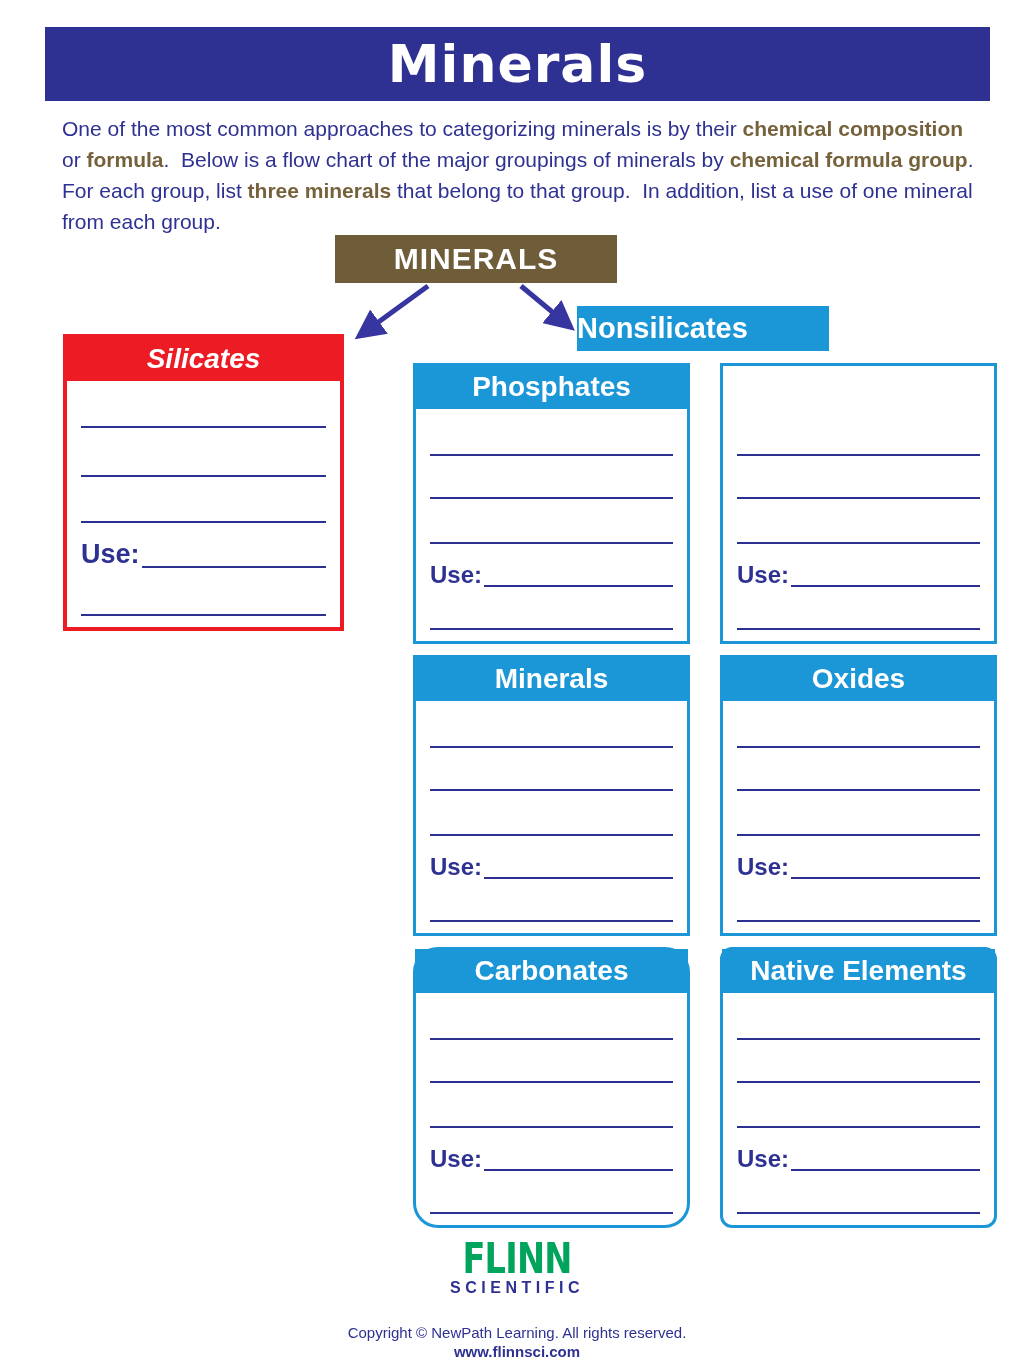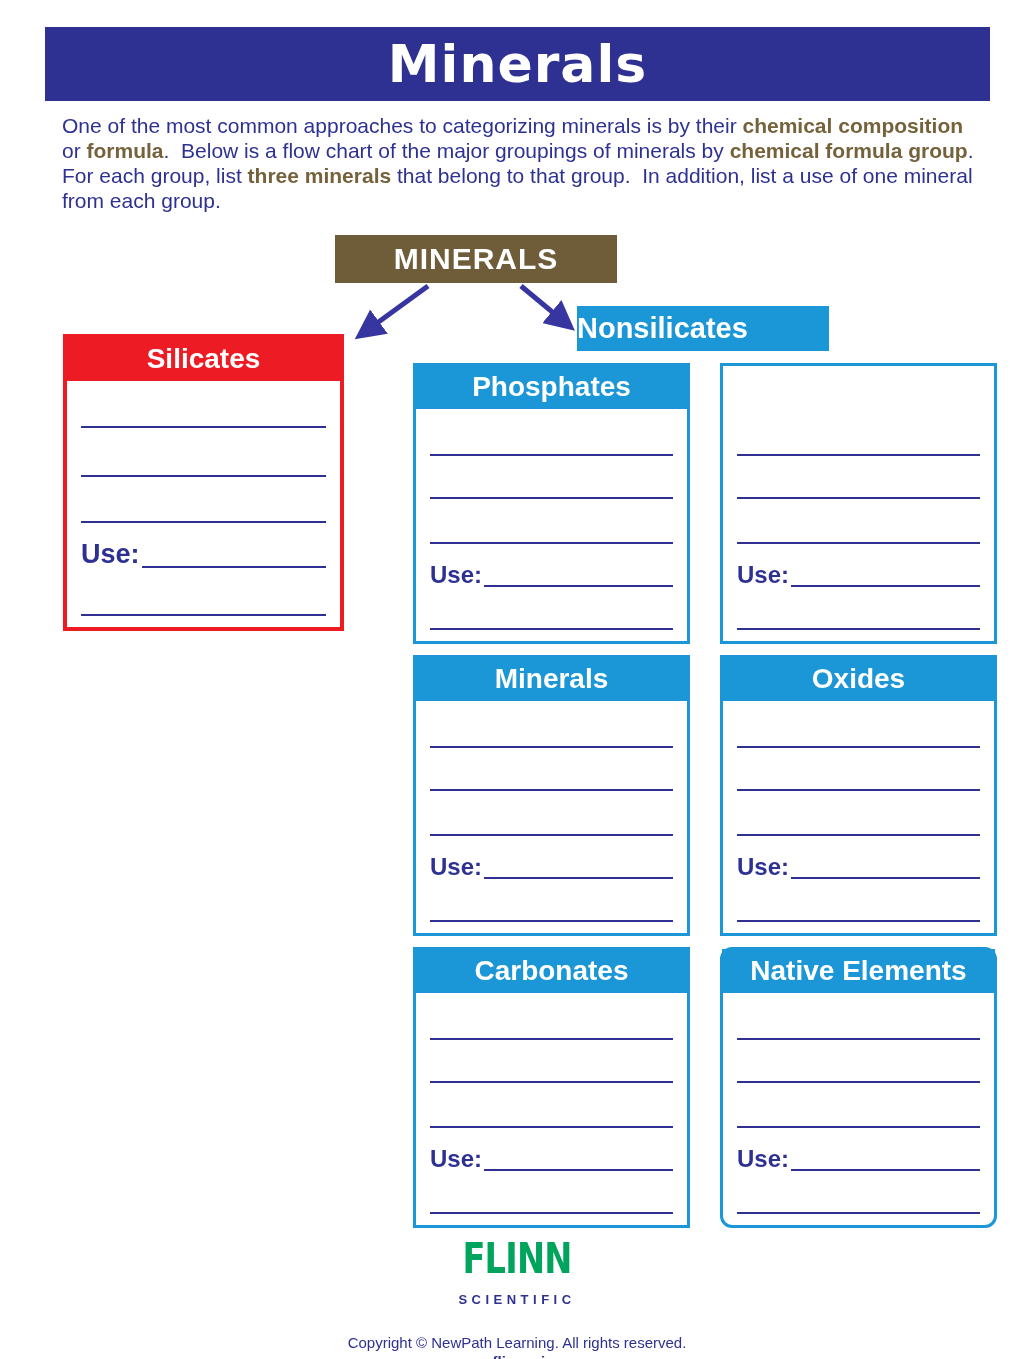--- a/index.html
+++ b/index.html
@@ -30,21 +30,21 @@
     font-size: 52px;
     letter-spacing: 1px;
   }
 
   
   .intro {
     position: absolute;
     left: 62px; top: 113px;
     width: 922px;
     font-size: 21px;
-    line-height: 25px;
+    line-height: 31px;
     color: #2e3192;
     white-space: pre-wrap;
   }
   .intro .em { font-weight: bold; color: #75623b; }
 
   
   .root-box {
     position: absolute;
     left: 335px; top: 235px;
     width: 282px; height: 48px;
@@ -60,21 +60,21 @@
     position: absolute;
     left: 63px; top: 334px;
     width: 281px; height: 297px;
     border: 4px solid #ed1c24;
     background: #ffffff;
   }
   .sil-header {
     position: absolute; left: -1px; top: -1px; right: -1px; height: 44px;
     background: #ed1c24;
     display: flex; align-items: center; justify-content: center;
-    color: #ffffff; font-weight: bold; font-size: 28px;
+    color: #ffffff; font-weight: bold; font-size: 28px; font-style: italic;
   }
 
   
   .nonsil-box {
     position: absolute;
     left: 577px; top: 306px;
     width: 252px; height: 45px;
     background: #1b96d6;
     display: flex; align-items: center; justify-content: flex-start;
     color: #ffffff; font-weight: bold; font-size: 29px;
@@ -128,21 +128,21 @@
   .logo-flinn {
     color: #00a45c;
     font-family: "DejaVu Sans", sans-serif;
     font-weight: bold;
     font-size: 42px;
     line-height: 36px;
     letter-spacing: -1px;
     transform: scaleX(0.8);
   }
   .logo-scientific {
-    font-weight: bold; font-size: 13px; letter-spacing: 4.5px; margin-top: 15px;
+    font-weight: bold; font-size: 16px; letter-spacing: 4.5px; margin-top: 2px;
   }
   .copyright { font-size: 15px; margin-top: 27px; }
   .website { font-size: 15px; font-weight: bold; margin-top: 2px; }
 </style>
 </head>
 <body>
 
 <div class="page">
 
   <div class="banner">
@@ -226,21 +226,21 @@
         </div>
         <div class="answer-line cat-line-1"></div>
         <div class="answer-line cat-line-2"></div>
         <div class="answer-line cat-line-3"></div>
         <div class="use-row">
           <span class="use-label">Use:</span>
           <div class="use-line"></div>
         </div>
         <div class="answer-line cat-line-4"></div>
       </div>
-      <div class="cat-box" style="left: 413px; top: 947px;">
+      <div class="cat-box" style="left: 413px; top: 947px; border-radius: 25px;">
         <div class="cat-header">
           <span>Carbonates</span>
         </div>
         <div class="answer-line cat-line-1"></div>
         <div class="answer-line cat-line-2"></div>
         <div class="answer-line cat-line-3"></div>
         <div class="use-row">
           <span class="use-label">Use:</span>
           <div class="use-line"></div>
         </div>

